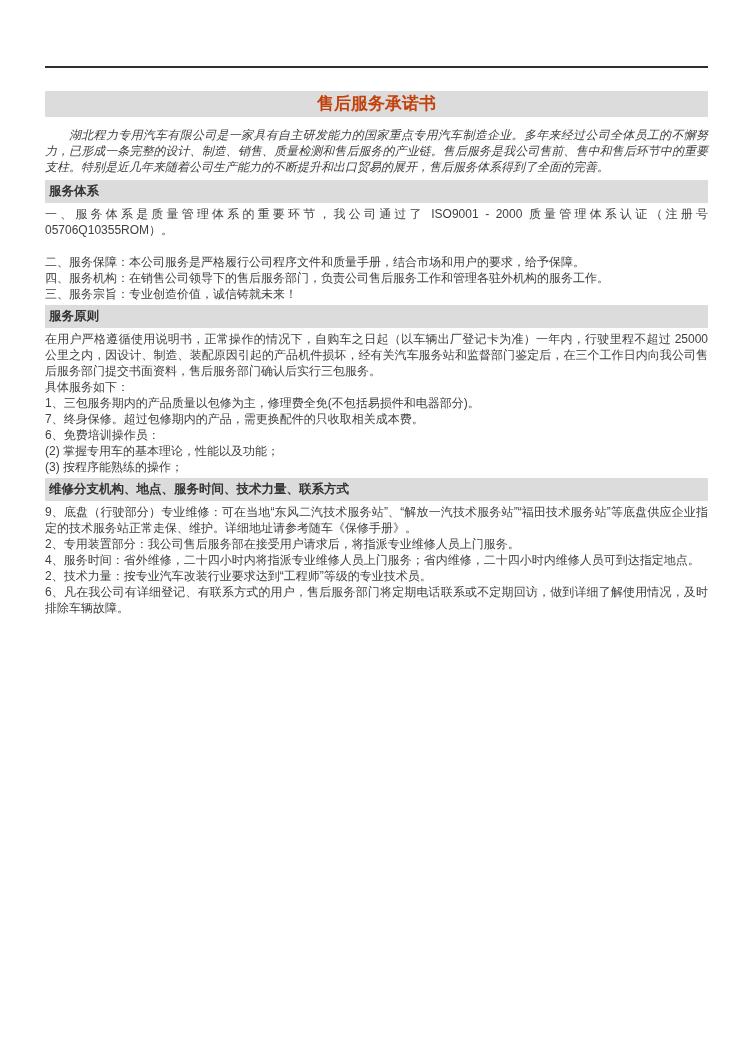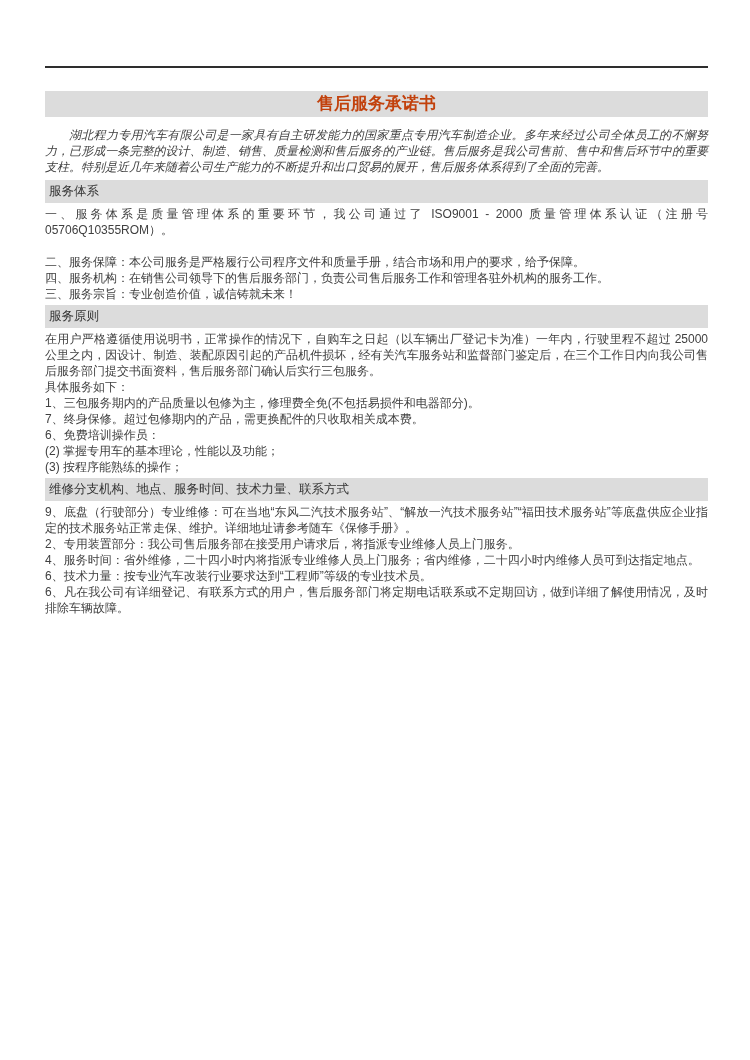--- a/index.html
+++ b/index.html
@@ -33,21 +33,21 @@
     margin: 10px 0 5px 0;
     font-size: 12px;
     line-height: 16px;
     text-indent: 2em;
     text-align: justify;
     font-style: italic;
   }
   .section-header {
     background: #dcdcdc;
     font-size: 12.5px;
-    font-weight: normal;
+    font-weight: bold;
     color: #333333;
     padding: 3px 4px;
     margin: 3px 0 3px 0;
   }
   .para {
     margin: 0;
     font-size: 12px;
     line-height: 16px;
     text-align: justify;
   }
@@ -73,17 +73,17 @@
         <p class="para">具体服务如下：</p>
         <p class="para">1、三包服务期内的产品质量以包修为主，修理费全免(不包括易损件和电器部分)。</p>
         <p class="para">7、终身保修。超过包修期内的产品，需更换配件的只收取相关成本费。</p>
         <p class="para">6、免费培训操作员：</p>
         <p class="para">(2) 掌握专用车的基本理论，性能以及功能；</p>
         <p class="para">(3) 按程序能熟练的操作；</p>
         <div class="section-header">维修分支机构、地点、服务时间、技术力量、联系方式</div>
         <p class="para">9、底盘（行驶部分）专业维修：可在当地“东风二汽技术服务站”、“解放一汽技术服务站”“福田技术服务站”等底盘供应企业指定的技术服务站正常走保、维护。详细地址请参考随车《保修手册》。</p>
         <p class="para">2、专用装置部分：我公司售后服务部在接受用户请求后，将指派专业维修人员上门服务。</p>
         <p class="para">4、服务时间：省外维修，二十四小时内将指派专业维修人员上门服务；省内维修，二十四小时内维修人员可到达指定地点。</p>
-        <p class="para">6、技术力量：按专业汽车改装行业要求达到“工程师”等级的专业技术员。</p>
+        <p class="para">2、技术力量：按专业汽车改装行业要求达到“工程师”等级的专业技术员。</p>
         <p class="para">6、凡在我公司有详细登记、有联系方式的用户，售后服务部门将定期电话联系或不定期回访，做到详细了解使用情况，及时排除车辆故障。</p>
       </div>
   </div>
 </div>
 
 </body></html>

